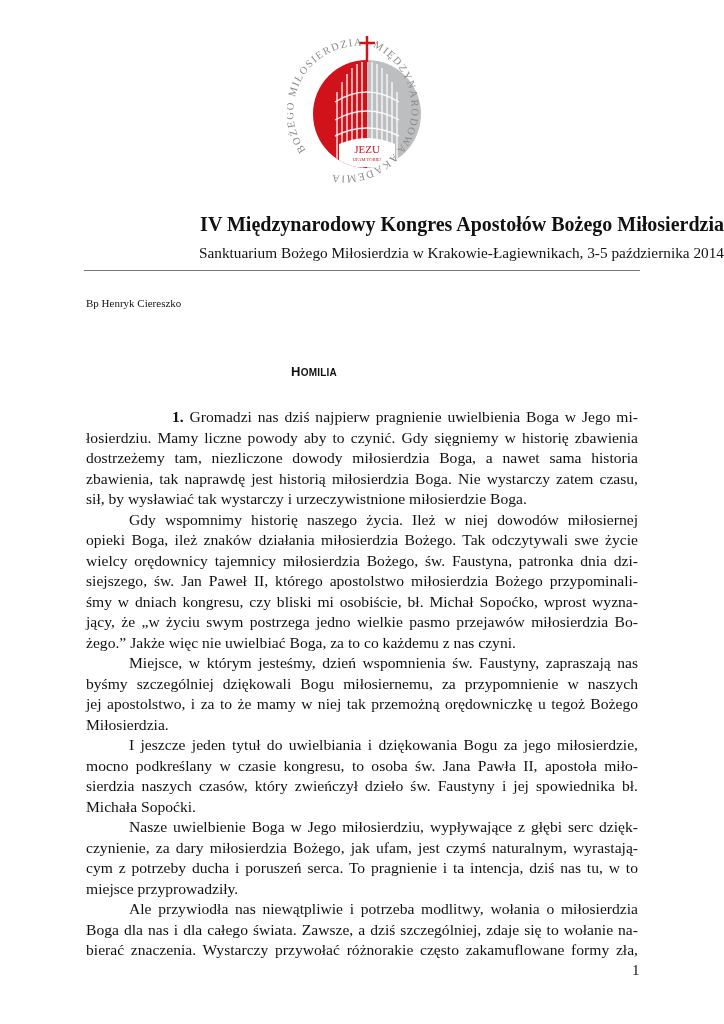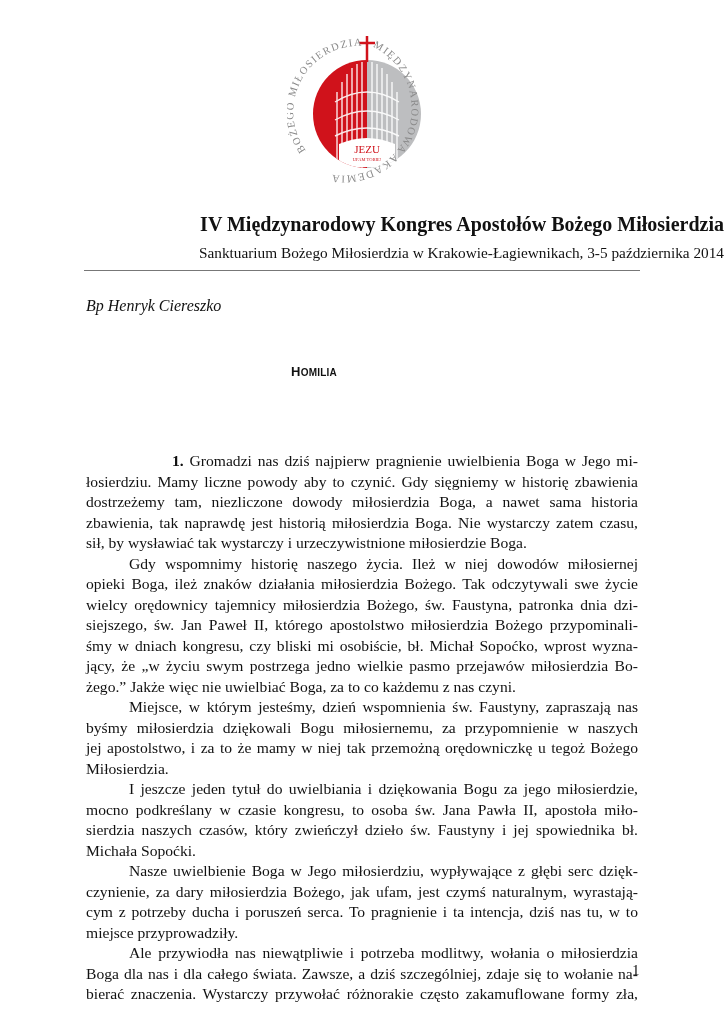--- a/index.html
+++ b/index.html
@@ -5,32 +5,32 @@
   html, body { margin:0; padding:0; background:#ffffff; }
   body { width:724px; height:1024px; position:relative; overflow:hidden;
          font-family:"Liberation Serif","DejaVu Serif",serif; color:#111; }
   .logo { position:absolute; left:287px; top:32px; width:160px; height:160px; }
   .title { position:absolute; left:0; width:724px; top:213px; text-align:right;
            font-weight:bold; font-size:20px; letter-spacing:0; }
   .subtitle { position:absolute; left:0; width:724px; top:244px; text-align:right;
               font-size:15.3px; }
   .rule { position:absolute; left:84px; width:556px; top:270px; height:0;
           border-top:1.3px solid #777; }
-  .author { position:absolute; left:86px; top:297px; font-size:16px;font-style:italic; }
+  .author { position:absolute; left:86px; top:297px; font-size:11px; }
   .heading { position:absolute; left:0; width:620px; padding-left:8px; box-sizing:border-box; top:364px; text-align:center;
              font-family:"Liberation Sans","DejaVu Sans",sans-serif; font-weight:bold;
              font-size:13px; letter-spacing:0.2px; }
   .heading .big { font-size:13px; }
   .heading .small { font-size:10px; }
   .body { position:absolute; left:86px; top:407px; width:552px;
           font-size:15.6px; line-height:20.5px; }
   .body p { margin:0; text-align:justify; text-align-last:left; }
   .line { display:block; text-align:justify; text-align-last:justify; white-space:nowrap; overflow:visible; }
   .line.last { text-align-last:left; }
-  .ind { padding-left:86px;margin-top:44px; }
+  .ind { padding-left:86px; }
   .ind1 { padding-left:43px; }
   .pagenum { position:absolute; left:632px; top:962px; font-size:15px; }
 </style>
 </head>
 <body>
 
 <div class="logo">
   <svg width="160" height="160" viewBox="0 0 160 160">
     <defs>
       <path id="ringPathLeft" d="M 20 120 A 66 66 0 0 1 78 14"></path>
@@ -105,21 +105,21 @@
     <span class="line">opieki Boga, ileż znaków działania miłosierdzia Bożego. Tak odczytywali swe życie</span>
     <span class="line">wielcy orędownicy tajemnicy miłosierdzia Bożego, św. Faustyna, patronka dnia dzi-</span>
     <span class="line">siejszego, św. Jan Paweł II, którego apostolstwo miłosierdzia Bożego przypominali-</span>
     <span class="line">śmy w dniach kongresu, czy bliski mi osobiście, bł. Michał Sopoćko, wprost wyzna-</span>
     <span class="line">jący, że „w życiu swym postrzega jedno wielkie pasmo przejawów miłosierdzia Bo-</span>
     <span class="line last">żego.” Jakże więc nie uwielbiać Boga, za to co każdemu z nas czyni.</span>
   </p>
 
   <p>
     <span class="line ind1">Miejsce, w którym jesteśmy, dzień wspomnienia św. Faustyny, zapraszają nas</span>
-    <span class="line">byśmy miłosierdzia dziękowali Bogu miłosiernemu, za przypomnienie w naszych</span>
+    <span class="line">byśmy szczególniej dziękowali Bogu miłosiernemu, za przypomnienie w naszych</span>
     <span class="line">jej apostolstwo, i za to że mamy w niej tak przemożną orędowniczkę u tegoż Bożego</span>
     <span class="line last">Miłosierdzia.</span>
   </p>
 
   <p>
     <span class="line ind1">I jeszcze jeden tytuł do uwielbiania i dziękowania Bogu za jego miłosierdzie,</span>
     <span class="line">mocno podkreślany w czasie kongresu, to osoba św. Jana Pawła II, apostoła miło-</span>
     <span class="line">sierdzia naszych czasów, który zwieńczył dzieło św. Faustyny i jej spowiednika bł.</span>
     <span class="line last">Michała Sopoćki.</span>
   </p>

